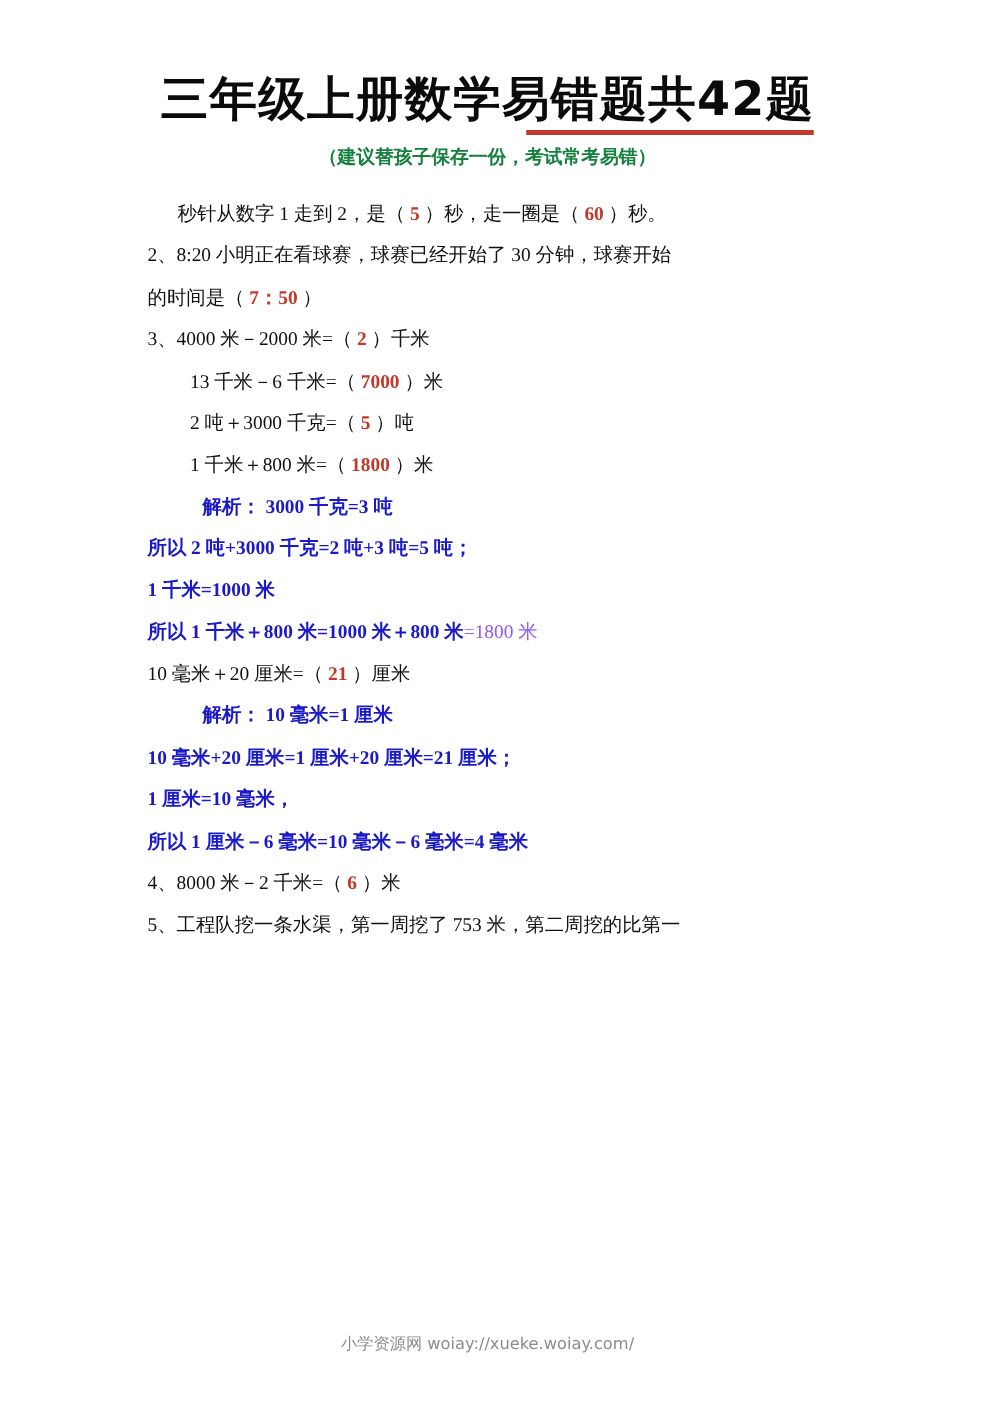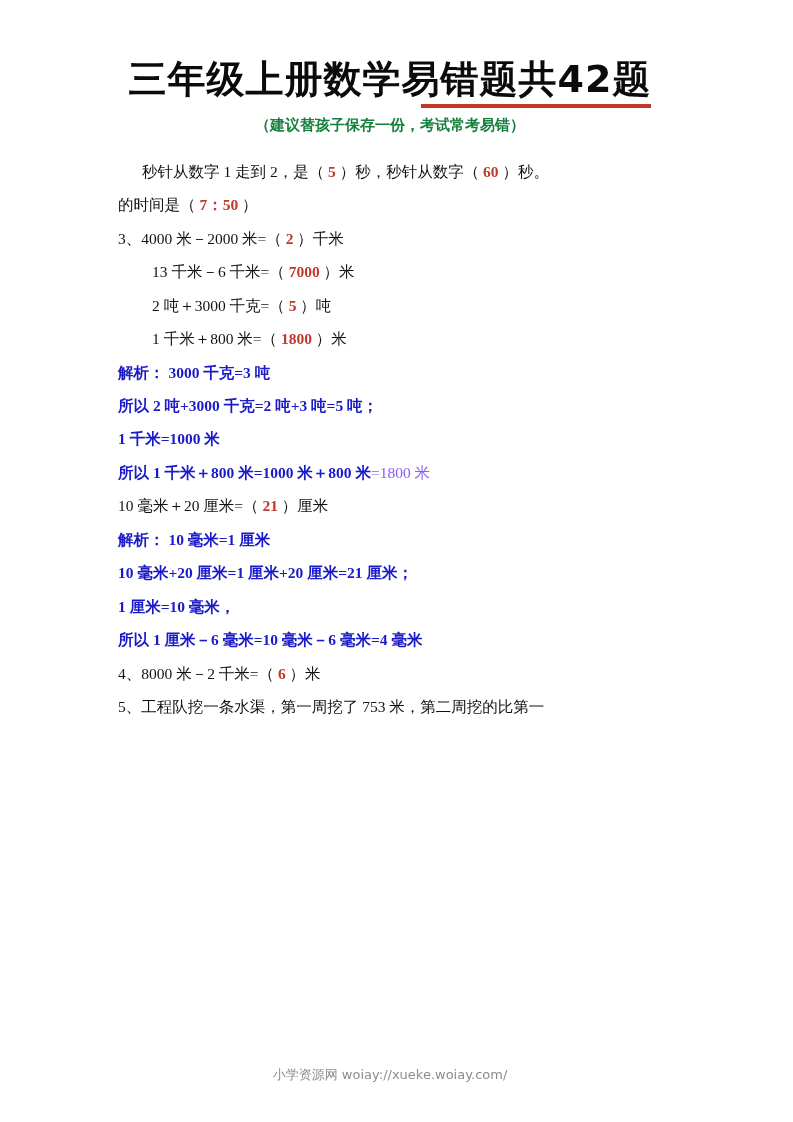--- a/index.html
+++ b/index.html
@@ -66,20 +66,21 @@
     color: #c0392b;
     font-weight: bold;
   }
   .blue {
     color: #1a1ac8;
     font-weight: bold;
   }
   .blue-label {
     color: #1a1ac8;
     font-weight: bold;
+    margin-left: 44px;
   }
   .blue-line {
     color: #1a1ac8;
     font-weight: bold;
     margin: 0 0 11px 0;
     white-space: nowrap;
   }
   .black-bold {
     color: #8b5cf6;
     font-weight: normal;
@@ -107,25 +108,26 @@
     </div>
     <div class="doc-subtitle">（建议替孩子保存一份，考试常考易错）</div>
   </div>
 
   <div class="content">
 
 
     <p class="line indent1">
       <span>秒针从数字 1 走到 2，是（</span>
       <span class="red">5</span>
-      <span>）秒，秒针从数字（</span>
+      <span>）秒，走一圈是（</span>
       <span class="red">60</span>
       <span>）秒。</span>
     </p>
 
+    <p class="line">2、8:20 小明正在看球赛，球赛已经开始了 30 分钟，球赛开始</p>
 
     <p class="line">
       <span>的时间是（</span>
       <span class="red">7：50</span>
       <span>）</span>
     </p>
 
     <p class="line">
       <span>3、4000 米－2000 米=（</span>
       <span class="red">2</span>

